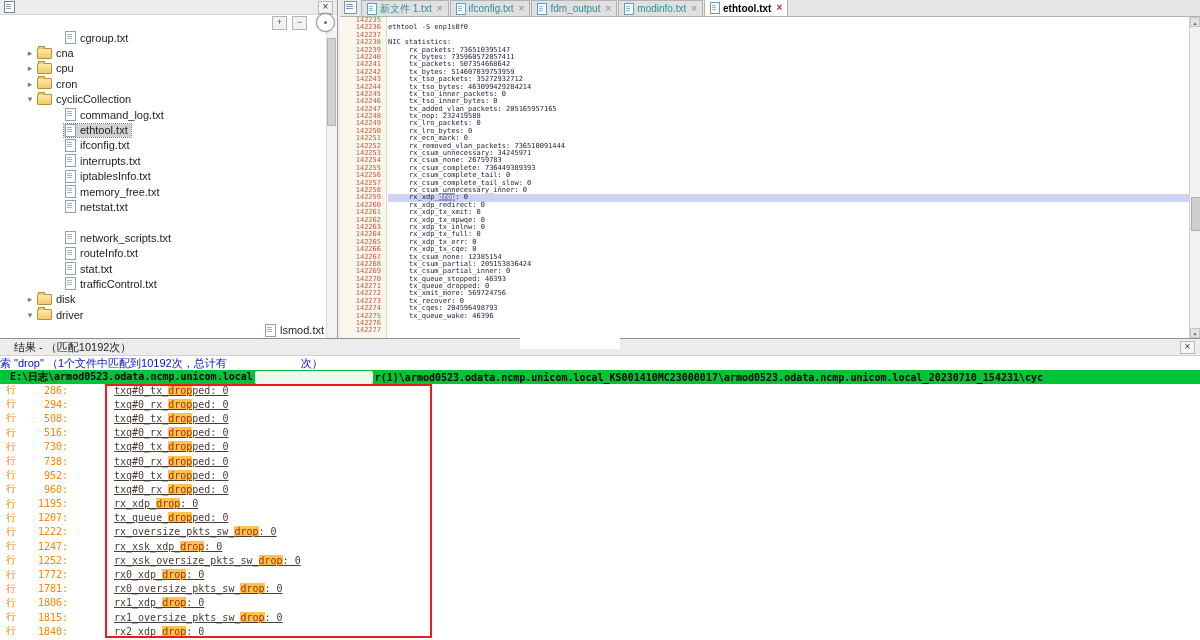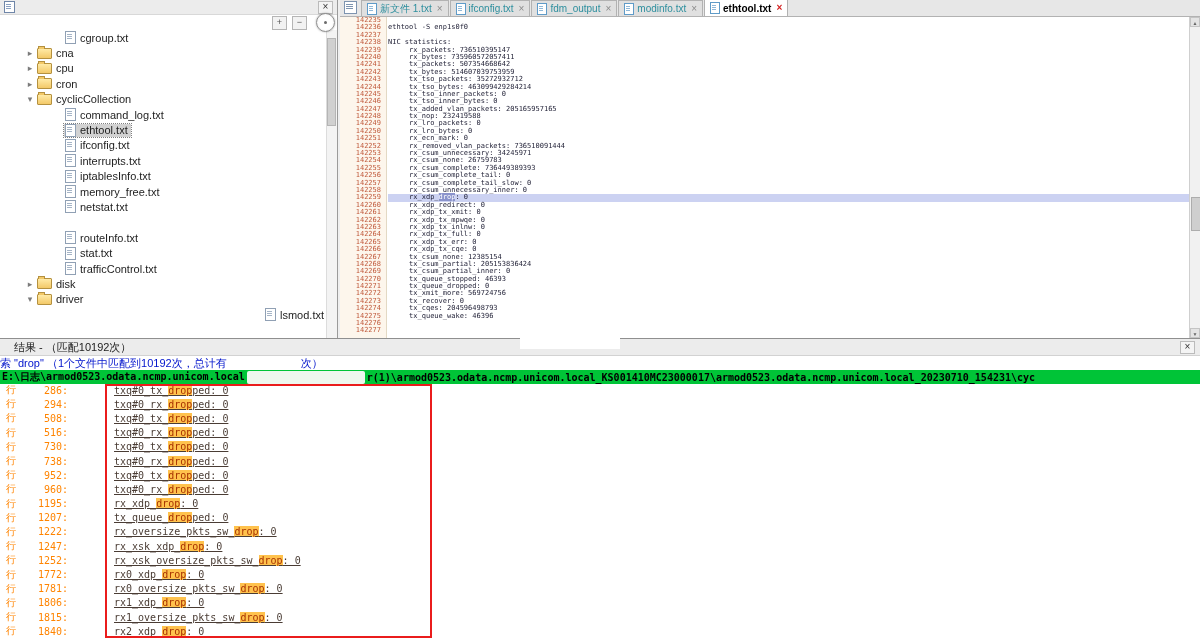--- a/index.html
+++ b/index.html
@@ -51,21 +51,21 @@
   .ed-scroll{position:absolute;top:17px;right:0;width:11px;bottom:0;background:#f1f1f1;border-left:1px solid #cfcfcf;box-sizing:border-box;}
   .sc-arrow{position:absolute;left:0;width:10px;height:10px;font-size:5px;line-height:10px;text-align:center;color:#666;background:#e4e4e4;border:1px solid #c4c4c4;box-sizing:border-box;}
   .sc-up{top:0;} .sc-down{bottom:0;}
   .sc-thumb{position:absolute;left:1px;top:180px;width:8px;height:32px;background:#cfcfcf;border:1px solid #adadad;}
   
   .bottom-panel{position:absolute;left:0;top:338px;right:0;bottom:0;background:#fff;border-top:1px solid #8f8f8f;box-sizing:border-box;}
   .bp-header{height:16px;background:#ececec;border-bottom:1px solid #d2d2d2;display:flex;align-items:center;font-size:11px;color:#222;padding-left:14px;}
   .bp-close{margin-left:auto;margin-right:5px;font-size:10px;line-height:10px;color:#333;width:13px;height:11px;text-align:center;border:1px solid #bbb;background:#f4f4f4;}
   .bp-summary{height:14px;font-size:11px;color:#0013cc;white-space:nowrap;overflow:hidden;display:flex;align-items:center;}
   .censor-inline{display:inline-block;width:74px;height:12px;background:#ffffff;}
-  .bp-path{height:14px;background:#00c437;color:#000;font-family:"DejaVu Sans Mono",monospace;font-size:10px;font-weight:bold;white-space:nowrap;overflow:hidden;display:flex;align-items:center;padding-left:2px;}
+  .bp-path{height:14px;background:#00c437;color:#000;font-family:"DejaVu Sans Mono",monospace;font-size:10px;font-weight:bold;white-space:nowrap;overflow:hidden;display:flex;align-items:center;padding-left:10px;}
   .censor-path{display:inline-block;width:118px;height:13px;background:#eef7ee;border-radius:2px;margin:0 2px;}
   .results{position:absolute;top:44px;left:0;right:0;bottom:0;font-family:"DejaVu Sans Mono",monospace;font-size:10px;overflow:hidden;}
   .res-row{height:14.2px;display:flex;align-items:center;white-space:pre;}
   .res-hang{color:#ff8400;padding-left:6px;font-family:"Liberation Sans",sans-serif;font-size:10px;}
   .res-num{color:#ff8400;width:52px;text-align:right;flex:none;}
   .res-text{margin-left:46px;color:#4a3c34;text-decoration:underline;}
   .m-res{background:#ffc24d;color:#a83200;}
   
   .annotation{position:absolute;left:105px;top:384px;width:327px;height:254px;border:2px solid #ea1c1c;z-index:30;pointer-events:none;box-sizing:border-box;}
   .censor-editor{position:absolute;left:520px;top:329px;width:100px;height:20px;background:#fff;z-index:20;}
@@ -162,20 +162,27 @@
         </span>
       </div>
       <div class="tree-row" style="padding-left: 52px;">
         <span class="tw"></span>
         <span class="tree-inner">
           <span class="icon-file"></span>
           <span class="tree-label">netstat.txt</span>
         </span>
       </div>
       <div class="tree-row" style="padding-left: 52px;"></div>
+      <div class="tree-row" style="padding-left: 52px;">
+        <span class="tw"></span>
+        <span class="tree-inner">
+          <span class="icon-file"></span>
+          <span class="tree-label">network_scripts.txt</span>
+        </span>
+      </div>
       <div class="tree-row" style="padding-left: 52px;">
         <span class="tw"></span>
         <span class="tree-inner">
           <span class="icon-file"></span>
           <span class="tree-label">routeInfo.txt</span>
         </span>
       </div>
       <div class="tree-row" style="padding-left: 52px;">
         <span class="tw"></span>
         <span class="tree-inner">

